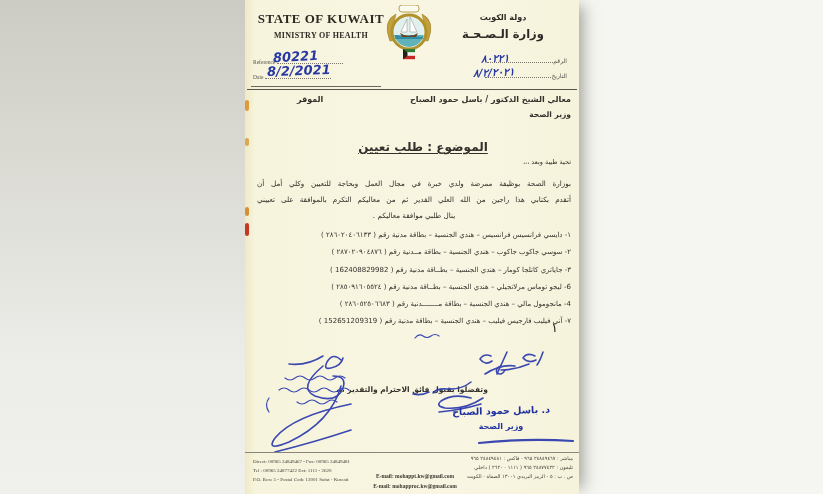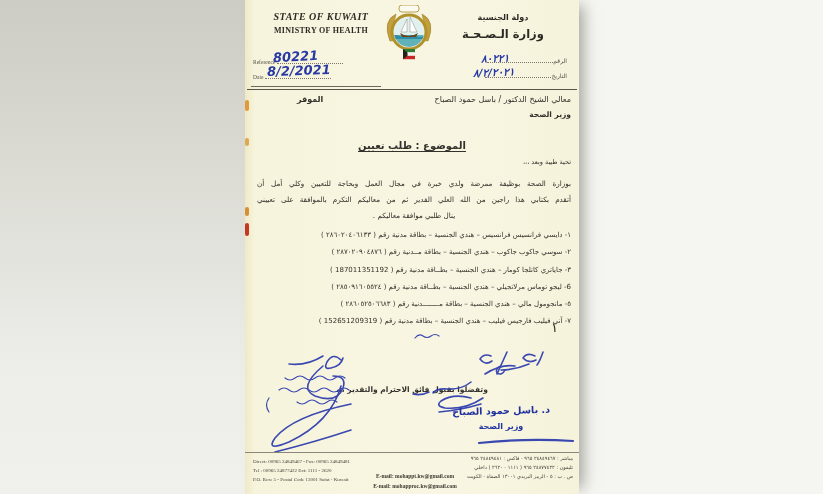--- a/index.html
+++ b/index.html
@@ -9,47 +9,47 @@
     background:linear-gradient(180deg,#ccccc5 0%,#dcdcd5 35%,#ededea 75%,#f0f0ed 100%);}
   .bg-right{position:absolute;left:578px;top:0;width:245px;height:494px;background:#f5f5f1;}
   .paper{position:absolute;left:245px;top:0;width:334px;height:494px;
     background:linear-gradient(90deg,#efe9c6 0px,#f7f4dd 10px,#f8f5e2 60%,#f6f3dc 100%);
     box-shadow:10px 0 14px -6px rgba(95,95,88,.55);color:#33312b;}
   .edge-mark{position:absolute;left:0;width:4px;border-radius:2px;}
 
   
   .hdr-en{position:absolute;left:10px;top:11px;width:132px;text-align:center;
     font-family:"Liberation Serif",serif;color:#2c2a24;}
-  .hdr-en1{font-size:10px;font-weight:bold;letter-spacing:.5px;font-style:italic;}
+  .hdr-en1{font-size:13px;font-weight:bold;letter-spacing:.5px;}
   .hdr-en2{font-size:8px;font-weight:bold;margin-top:4px;letter-spacing:.3px;}
   .emblem{position:absolute;left:138px;top:5px;}
   .hdr-ar{position:absolute;left:200px;top:13px;width:116px;text-align:center;direction:rtl;color:#2c2a24;}
   .hdr-ar1{font-size:8px;font-weight:bold;}
   .hdr-ar2{font-size:11.5px;font-weight:bold;margin-top:5px;}
 
   
   .ref-en{position:absolute;left:8px;top:58px;font-family:"Liberation Serif",serif;font-size:5.5px;color:#55524a;}
   .ref-row{margin-bottom:8px;white-space:nowrap;}
   .dots{display:inline-block;width:66px;border-bottom:1px dotted #7a766c;height:5px;margin-left:2px;}
   .ref-ar{position:absolute;left:230px;top:57px;width:92px;direction:rtl;font-size:6px;color:#55524a;}
   .hw{position:absolute;color:#2939a4;font-style:italic;font-weight:bold;white-space:nowrap;}
   .hw-ref-en{left:28px;top:49px;font-size:13px;transform:rotate(-3deg);}
   .hw-date-en{left:22px;top:63px;font-size:13px;transform:rotate(-2deg);}
   .hw-ref-ar{left:236px;top:52px;font-size:10.5px;transform:rotate(-2deg);direction:rtl;}
   .hw-date-ar{left:228px;top:66px;font-size:10.5px;transform:rotate(-2deg);direction:rtl;}
   .underln{position:absolute;left:6px;top:86px;width:130px;border-top:1px solid #6b675d;}
   .rule{position:absolute;left:2px;top:89px;width:330px;border-top:1px solid #57544b;}
 
   
-  .addr-name{position:absolute;right:8px;top:95px;direction:rtl;font-size:8px;font-weight:normal;}
+  .addr-name{position:absolute;right:8px;top:95px;direction:rtl;font-size:8px;font-weight:bold;}
   .addr-hon{position:absolute;left:52px;top:95px;direction:rtl;font-size:8px;font-weight:bold;}
   .addr-title{position:absolute;right:8px;top:110px;direction:rtl;font-size:7.5px;font-weight:bold;}
   .greeting{position:absolute;right:8px;top:125px;direction:rtl;font-size:6.5px;margin-top:33px;}
   .subject{position:absolute;left:0;top:140px;width:334px;text-align:center;direction:rtl;
-    font-size:10px;font-weight:bold;text-decoration:underline;text-underline-offset:2px;}
+    font-size:12px;font-weight:bold;text-decoration:underline;text-underline-offset:2px;padding-left:11px;}
 
   
   .body-text{position:absolute;left:12px;right:8px;top:176px;direction:rtl;font-size:7.2px;line-height:16.2px;}
   .jline{text-align:justify;text-align-last:justify;}
   .rline{text-align:center;}
 
   
   .applicants{position:absolute;left:1px;right:8px;top:227px;direction:rtl;font-size:7px;line-height:17.3px;text-align:right;white-space:nowrap;}
   .margin-mark{position:absolute;left:306px;top:320px;font-size:13px;color:#2e2c28;direction:rtl;}
 
@@ -107,21 +107,21 @@
       </g>
       <g transform="translate(20,44)">
         <rect width="12" height="3.4" fill="#2e7d32"></rect>
         <rect y="3.4" width="12" height="3.4" fill="#f5f5ee"></rect>
         <rect y="6.8" width="12" height="3.4" fill="#c62828"></rect>
         <path d="M0,0 l4.5,3.4 v3.4 l-4.5,3.4 z" fill="#23211d"></path>
       </g>
     </svg>
 
     <div class="hdr-ar">
-      <div class="hdr-ar1">دولة الجنسية</div>
+      <div class="hdr-ar1">دولة الكويت</div>
       <div class="hdr-ar2">وزارة الـصـحـة</div>
     </div>
 
     <div class="ref-en">
       <div class="ref-row"><span class="lbl">Reference</span><span class="dots"></span></div>
       <div class="ref-row"><span class="lbl">Date</span><span class="dots"></span></div>
     </div>
     <div class="hw hw-ref-en">80221</div>
     <div class="hw hw-date-en">8/2/2021</div>
 
@@ -145,23 +145,23 @@
     <div class="body-text">
       <div class="jline">بوزارة الصحة بوظيفة ممرضة ولدي خبرة في مجال العمل وبحاجة للتعيين وكلي أمل أن</div>
       <div class="jline">أتقدم بكتابي هذا راجين من الله العلي القدير ثم من معاليكم التكرم بالموافقة على تعييني</div>
       <div class="rline">ينال طلبي موافقة معاليكم .</div>
     </div>
 
     <div class="applicants">
 
     <div>١- دايسي فرانسيس فرانسيس – هندي الجنسية – بطاقة مدنية رقم ( ٢٨٦٠٢٠٤٠٦١٣٣ )</div>
         <div>٢- سوسي جاكوب جاكوب – هندي الجنسية – بطاقة مــدنية رقم ( ٢٨٧٠٢٠٩٠٤٨٧٦ )</div>
-        <div>٣- جاياتري كاتلجا كومار – هندي الجنسية – بطــاقة مدنية رقم ( 187011351192 )</div>
+        <div>٣- جاياتري كاتلجا كومار – هندي الجنسية – بطــاقة مدنية رقم ( 162408829982 )</div>
         <div>6- ليجو توماس مرلاتجيلي – هندي الجنسية – بطــاقة مدنية رقم ( ٢٨٥٠٩١٦٠٥٥٢٤ )</div>
-        <div>٥- مانجومول مالي – هندي الجنسية – بطاقة مــــــــدنية رقم ( ٢٨٦٠٥٢٥٠٦٦٨٣ )</div>
+        <div>4- مانجومول مالي – هندي الجنسية – بطاقة مــــــــدنية رقم ( ٢٨٦٠٥٢٥٠٦٦٨٣ )</div>
         <div>٧- آني فيليب فارجيس فيليب – هندي الجنسية – بطاقة مدنية رقم ( 152651209319 )</div>
       </div>
 
     <div class="margin-mark">١</div>
 
     <div class="closing">وتفضلوا بقبول فائق الاحترام والتقدير ،،،</div>
 
     <div class="sig-name">د. باسل حمود الصباح</div>
     <div class="sig-title">وزير الصحة</div>
 

